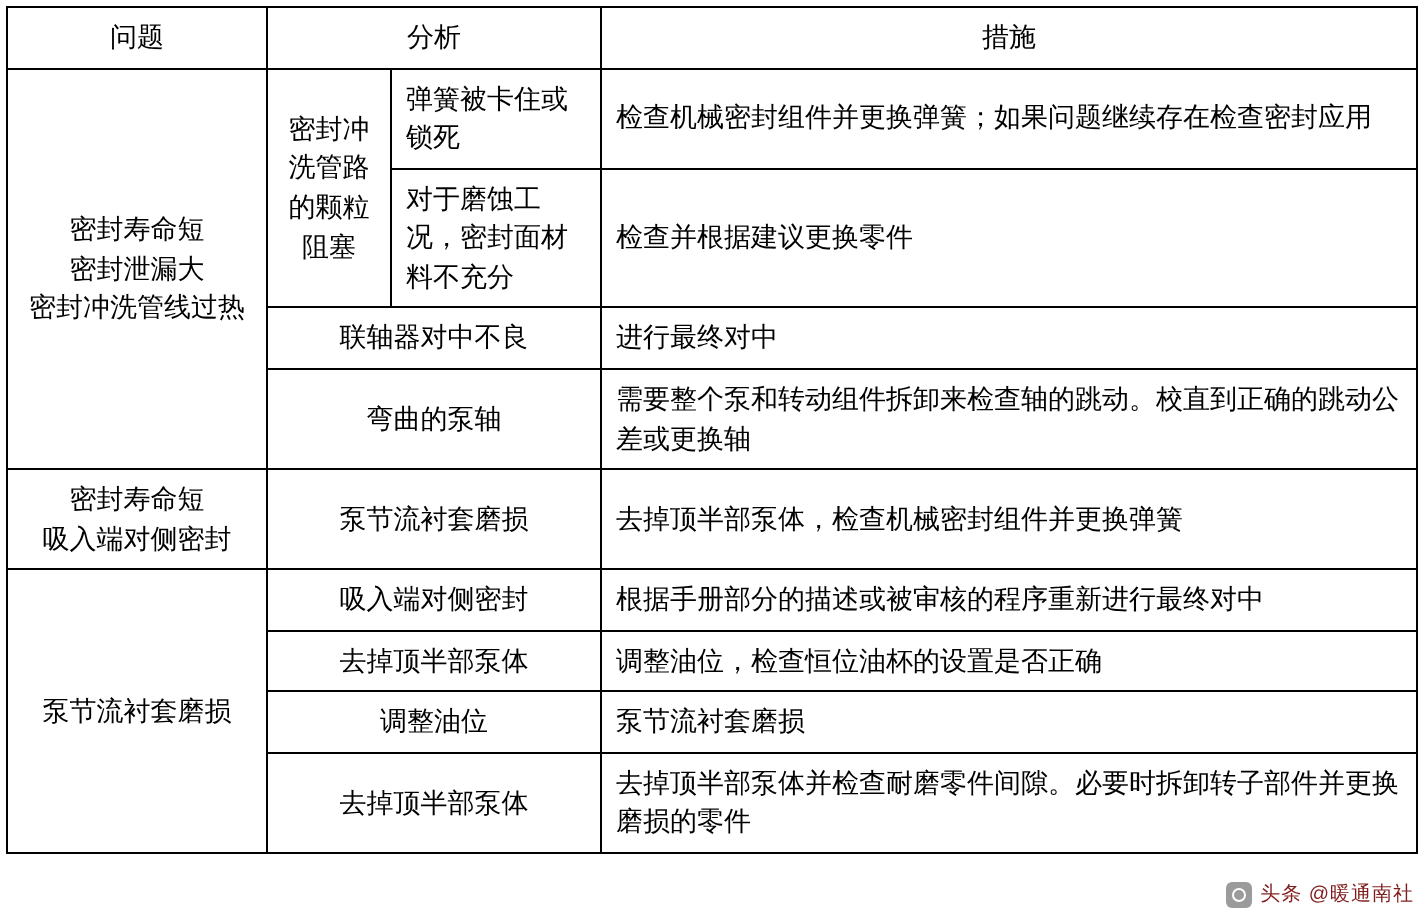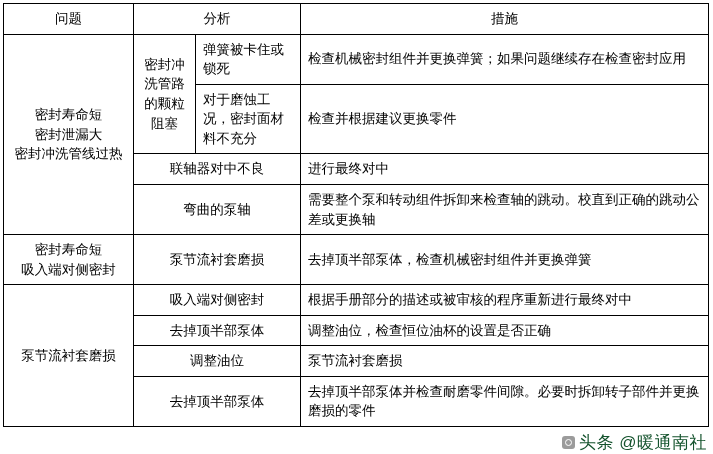--- a/index.html
+++ b/index.html
@@ -71,22 +71,22 @@
   }
   td.measure {
     text-align: left;
     font-size: 13.5px;
     line-height: 1.6;
   }
   .watermark {
     position: absolute;
     right: 6px;
     bottom: 3px;
-    font-size: 17px;
-    color: #14532d;
+    font-size: 10px;
+    color: #7f1d1d;
     display: flex;
     align-items: center;
     gap: 4px;
     letter-spacing: 0.5px;
   }
   .wm-logo {
     display: inline-block;
     width: 13px;
     height: 13px;
     border-radius: 3px;

